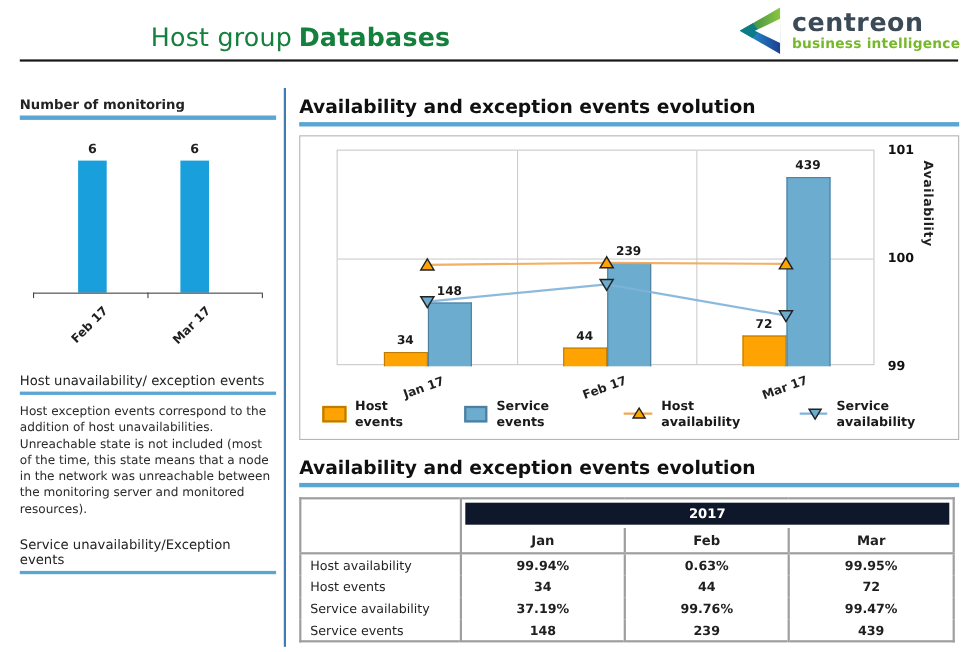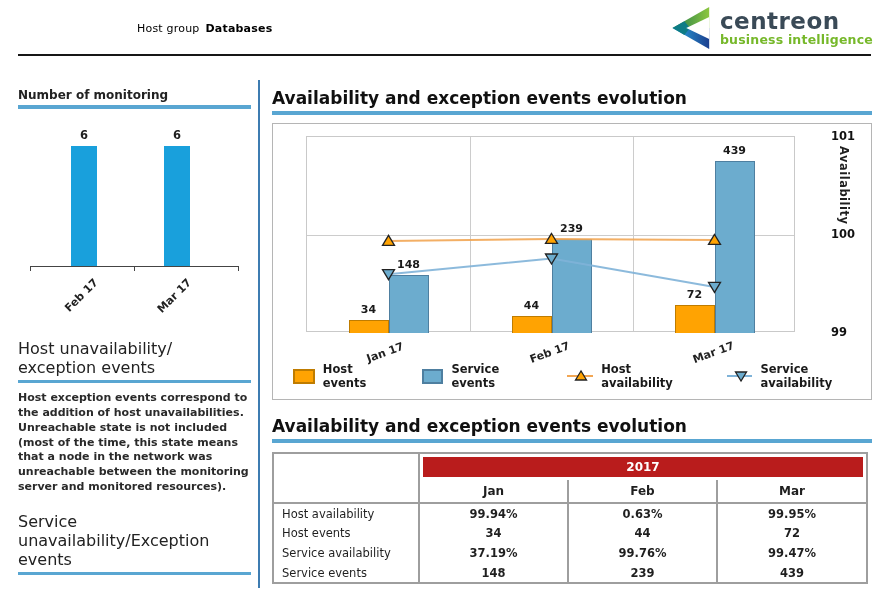--- a/index.html
+++ b/index.html
@@ -1,79 +1,79 @@
 <!DOCTYPE html>
 <html><head>
 <meta charset="utf-8">
 <style>
   * { margin:0; padding:0; box-sizing:border-box; }
   html,body { width:889px; height:593px; background:#ffffff; overflow:hidden;
     font-family:"DejaVu Sans","Liberation Sans",sans-serif; color:#1f1f1f; }
   .page { position:relative; width:889px; height:593px; }
 
   
-  .hdr-title { position:absolute; left:137px; top:22px; font-size:11px; letter-spacing:.2px; color:#000000; }
+  .hdr-title { position:absolute; left:137px; top:22px; font-size:23px; letter-spacing:.2px; color:#15803d; }
   .hdr-title b { margin-left:6px; }
   .hdr-rule { position:absolute; left:18px; top:54px; width:853px; height:2px; background:#161616; }
   .logo { position:absolute; right:16px; top:6px; display:flex; align-items:center; }
   .logo svg { width:46px; height:44px; margin-right:8px; }
   .logo-name { font-size:23px; font-weight:bold; color:#3a4a57; letter-spacing:.5px; line-height:22px; }
   .logo-tag { font-size:12.5px; font-weight:bold; color:#76b82a; letter-spacing:.2px; }
 
   
   .divider-v { position:absolute; left:258px; top:80px; width:2px; height:508px; background:#3e7cb1; }
 
   
   aside { position:absolute; left:18px; top:88px; width:233px; }
-  .side-head { font-size:16px; color:#222; margin-top:0; }
+  .side-head { font-size:12px; color:#222; margin-top:0; }
   .side-head.bold { font-weight:bold; font-size:12px; }
   .underline { background:#59a6d2; }
   .u4 { height:4px; margin-top:3px; }
   .u3 { height:3px; margin-top:3px; }
   #res-chart { position:relative; height:190px; margin-bottom:40px; }
   .res-bar { position:absolute; width:26px; }
   .res-axis { position:absolute; height:1px; background:#444; }
   .res-tick { position:absolute; width:1px; height:5px; background:#444; }
   .res-val { position:absolute; width:40px; text-align:center; font-size:11.5px; font-weight:bold; }
   .res-cat { position:absolute; font-size:11px; font-weight:bold; white-space:nowrap;
              transform:rotate(-45deg); transform-origin:top right; }
-  aside p { font-size:11px; font-weight:bold; line-height:1.35; color:#2a2a2a; margin:8px 0 17px 0; }
+  aside p { font-size:11px; font-weight:normal; line-height:1.35; color:#2a2a2a; margin:8px 0 17px 0; }
 
   
   main { position:absolute; left:272px; top:88px; width:600px; }
   .sec-title { font-size:17px; font-weight:bold; color:#101010; }
   .w-full { width:600px; }
 
   .panel { position:relative; margin-top:8px; width:600px; height:277px;
            border:1px solid #b5b5b5; background:#fff; }
   .plot { position:absolute; left:33px; top:12px; width:489px; height:196px;
           border:1px solid #c9c9c9; }
   .gridline-v { position:absolute; top:0; width:1px; height:100%; background:#cccccc; }
   .gridline-h { position:absolute; left:0; width:100%; height:1px; background:#cccccc; }
   .bar { position:absolute; }
   .bar-label { position:absolute; width:46px; text-align:center; font-size:11px; font-weight:bold; color:#1a1a1a; }
   #line-layer { position:absolute; left:0; top:0; width:489px; height:196px; overflow:visible; }
-  .rt-tick { position:absolute; left:534px; font-size:11.5px; font-weight:bold; color:#111;margin-left:24px; }
+  .rt-tick { position:absolute; left:534px; font-size:11.5px; font-weight:bold; color:#111; }
   .avail-label { position:absolute; left:578px; top:22px; font-size:11.5px; font-weight:bold;
                  transform:rotate(90deg); transform-origin:0 0; white-space:nowrap; letter-spacing:.5px; }
   .x-label { position:absolute; font-size:11px; font-weight:bold; white-space:nowrap;
              transform:rotate(-20deg); transform-origin:center; }
   #legend { position:absolute; left:20px; bottom:9px; display:flex; align-items:center; gap:30px; }
   .lg-item { display:flex; align-items:center; gap:8px; font-size:11.5px; font-weight:bold; color:#1a1a1a; }
   .lg-swatch { width:24px; height:15px; }
 
   
   .tbl-wrap { margin-top:16px; }
   table { border-collapse:collapse; width:594px; table-layout:fixed; margin-top:9px; }
   table, td { border:0; }
   table { border:2px solid #9e9e9e; }
   td { font-size:11.5px; padding:2px 4px; height:20px; vertical-align:middle; }
   td.blank { border-right:2px solid #9e9e9e; }
   td.year-cell { padding:3px; }
-  .year-bar { background:#b91c1c; color:#ffffff; font-weight:bold; font-size:12px;
+  .year-bar { background:#0f172a; color:#ffffff; font-weight:bold; font-size:12px;
               text-align:center; padding:3px 0; }
   td.month { font-weight:bold; text-align:center; border-bottom:2px solid #9e9e9e; font-size:12px; padding:4px; }
   td.month + td.month { border-left:2px solid #9e9e9e; }
   td.row-label { padding-left:8px; border-right:2px solid #9e9e9e; }
   td.val { font-weight:bold; text-align:center; }
   td.val + td.val { border-left:2px solid #9e9e9e; }
   tr.mrow td.blank { border-bottom:2px solid #9e9e9e; }
 </style>
 </head>
 <body>

